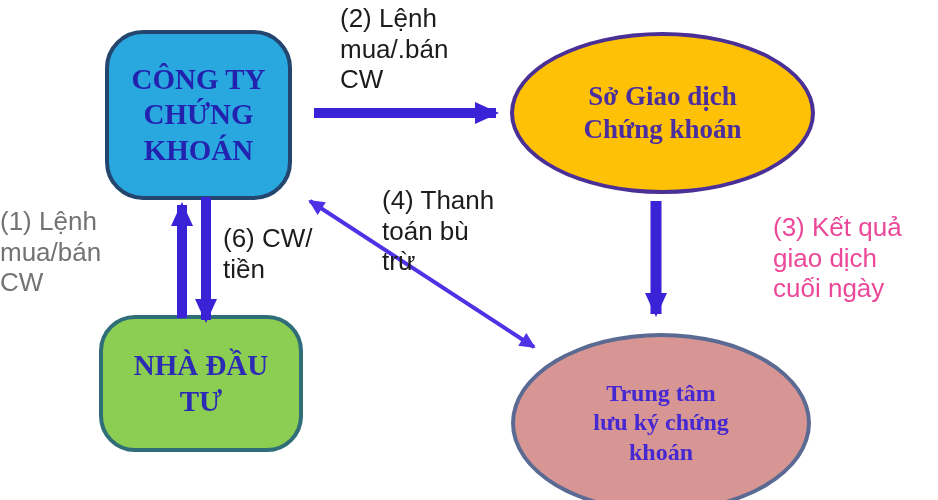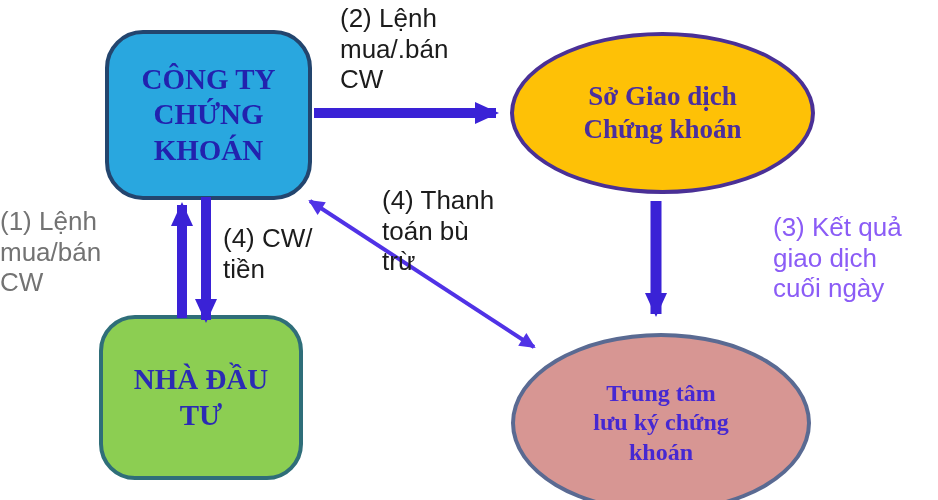--- a/index.html
+++ b/index.html
@@ -18,31 +18,31 @@
     background:var(--bg);
     font-family:"Liberation Sans",sans-serif;
   }
   .node{
     position:absolute;display:flex;align-items:center;justify-content:center;
     box-sizing:border-box;text-align:center;
     font-family:"Liberation Serif",serif;font-weight:bold;
   }
   .node-label{white-space:pre-line;line-height:1.22;}
   #node-company{
-    left:105px;top:30px;width:207px;height:170px;border-radius:38px;
+    left:105px;top:30px;width:187px;height:170px;border-radius:38px;
     background:var(--company-fill);border:4px solid var(--company-border);
     color:var(--company-text);font-size:29px;
   }
   #node-exchange{
     left:510px;top:32px;width:305px;height:162px;border-radius:50%;
     background:var(--exchange-fill);border:4px solid var(--exchange-border);
     color:var(--exchange-text);font-size:27px;
   }
   #node-investor{
-    left:99px;top:315px;width:204px;height:165px;border-radius:36px;
+    left:99px;top:315px;width:204px;height:137px;border-radius:36px;
     background:var(--investor-fill);border:4px solid var(--investor-border);
     color:var(--investor-text);font-size:29px;
   }
   #node-depository{
     left:511px;top:333px;width:300px;height:180px;border-radius:50%;
     background:var(--depository-fill);border:4px solid var(--depository-border);
     color:var(--depository-text);font-size:24px;
   }
   #arrow-layer{position:absolute;left:0;top:0;width:938px;height:500px;pointer-events:none;}
   .edge-label{
@@ -101,22 +101,22 @@
     <line x1="656" y1="201" x2="656" y2="314" stroke="#3a22d6" stroke-width="11" marker-end="url(#head-thick)" style="stroke: rgb(58, 34, 214);"></line>
     <line x1="310" y1="201" x2="534" y2="347" stroke="#5032e6" stroke-width="4" marker-start="url(#head-thin-rev)" marker-end="url(#head-thin)" style="stroke: rgb(80, 50, 230);"></line>
   </svg>
 
   <div class="edge-label" id="label-step1" style="color: #737373;">(1) Lệnh
 mua/bán
 CW</div>
   <div class="edge-label" id="label-step2" style="color: rgb(28, 28, 28);">(2) Lệnh
 mua/.bán
 CW</div>
-  <div class="edge-label" id="label-step3" style="color: #8b5cf6;">(3) Kết quả
+  <div class="edge-label" id="label-step3" style="color: #ec4899;">(3) Kết quả
 giao dịch
 cuối ngày</div>
   <div class="edge-label" id="label-step4-clearing" style="color: rgb(28, 28, 28);">(4) Thanh
 toán bù
 trừ</div>
-  <div class="edge-label" id="label-step4-cw" style="color: rgb(28, 28, 28);">(4) CW/
+  <div class="edge-label" id="label-step4-cw" style="color: rgb(28, 28, 28);">(6) CW/
 tiền</div>
 
 </div>
 
 </body></html>

